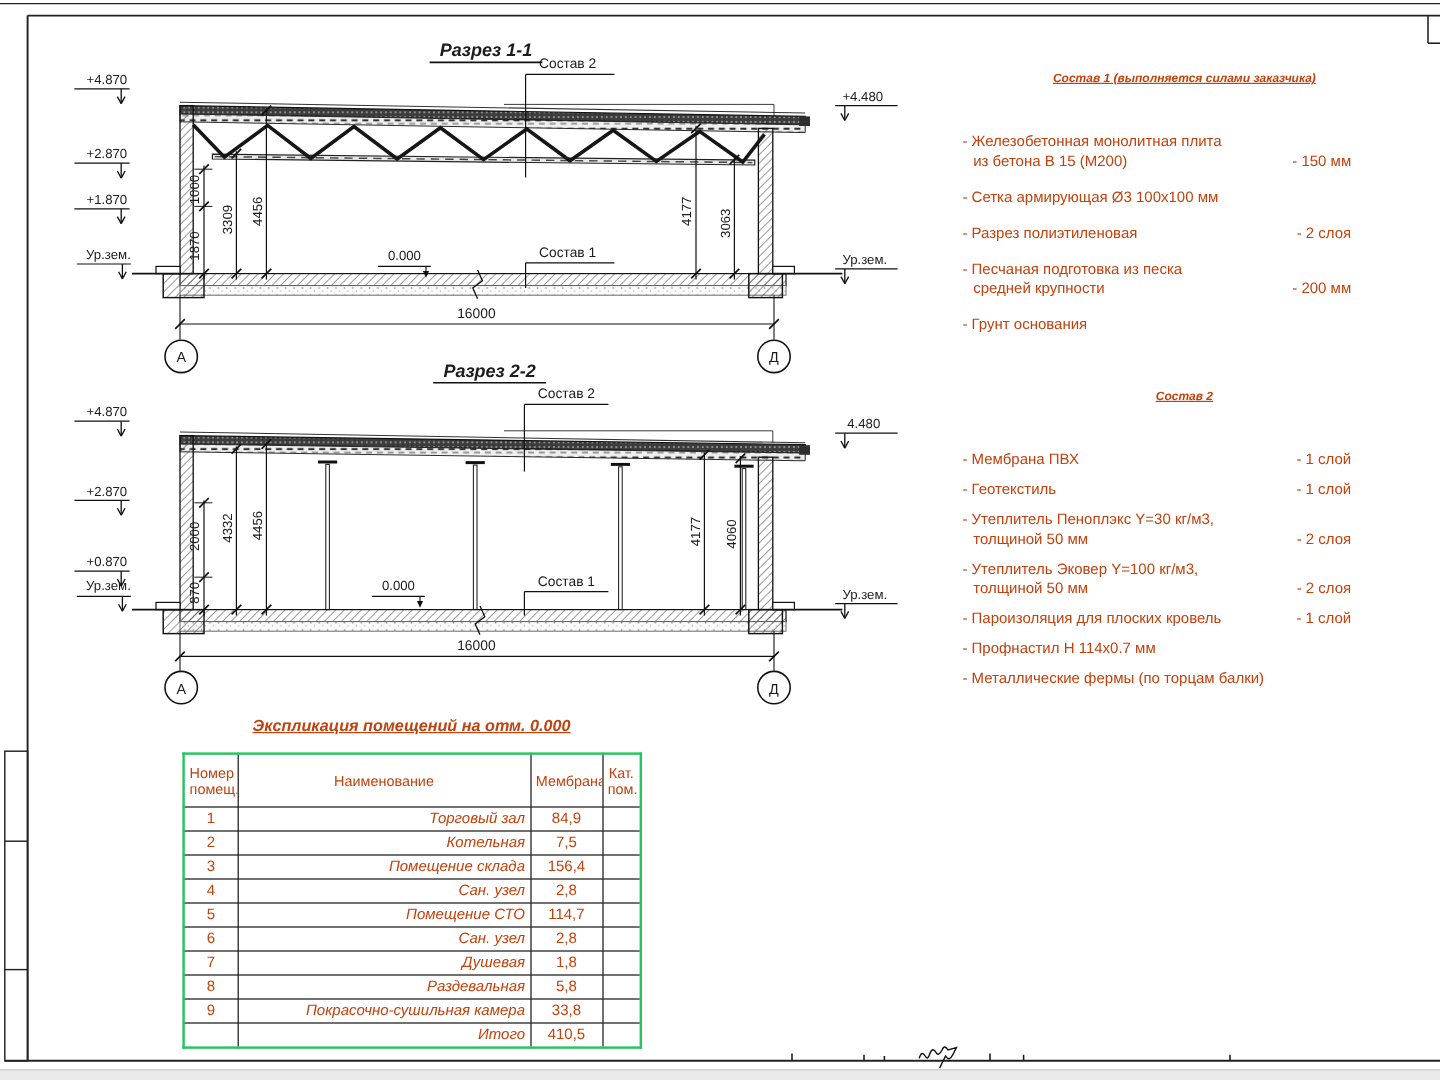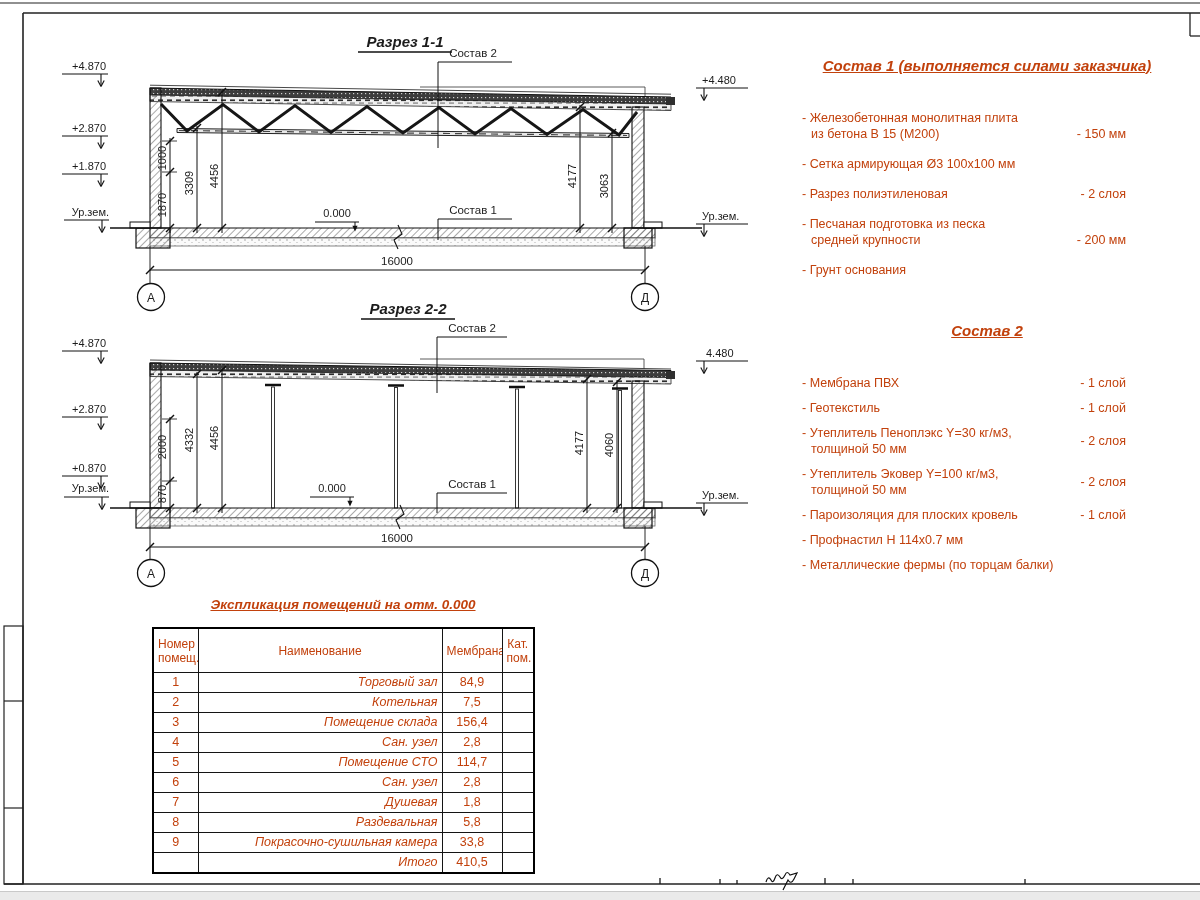--- a/index.html
+++ b/index.html
@@ -3,33 +3,33 @@
 <meta charset="utf-8">
 <style>
   html,body{margin:0;padding:0;background:#fff;}
   .sheet{position:relative;width:1200px;height:900px;background:#fff;overflow:hidden;
          font-family:"Liberation Sans",sans-serif;color:#c2410c;padding-left:16px;}
   .abs{position:absolute;}
   svg text{font-family:"Liberation Sans",sans-serif;fill:#1c1c1c;}
   .drw-title{font-size:15px;font-weight:bold;font-style:italic;}
   
   .panel{position:absolute;left:802px;width:370px;font-size:12.5px;line-height:16px;}
-  .panel-title{text-align:center;font-size:15px;font-weight:bold;font-style:italic;
+  .panel-title{text-align:center;font-size:10px;font-weight:bold;font-style:italic;
                text-decoration:underline;margin-bottom:36px;white-space:nowrap;}
   .item{display:flex;align-items:flex-end;padding-right:46px;gap:24px;}
   .p1 .item{margin-bottom:14px;}
-  .p2 .item{margin-bottom:9px;align-items:center;}
+  .p2 .item{margin-bottom:9px;}
   .item-text{flex:1;}
   .item-text .l2{padding-left:9px;}
   .item-value{white-space:nowrap;padding-left:8px;}
   
   .tbl-title{position:absolute;left:178px;top:597px;width:330px;text-align:center;
              font-size:13.5px;font-weight:bold;font-style:italic;text-decoration:underline;white-space:nowrap;}
   table.schedule{position:absolute;left:152px;top:627px;border-collapse:collapse;
-                 border:2px solid #000000;table-layout:fixed;width:381px;font-size:12.5px;}
+                 border:2px solid #22c55e;table-layout:fixed;width:381px;font-size:12.5px;}
   table.schedule th,table.schedule td{border:1px solid #141414;padding:0 4px;overflow:hidden;}
   table.schedule th{height:43px;font-weight:normal;font-size:12px;text-align:center;line-height:14px;}
   table.schedule td{height:19px;line-height:19px;}
   td.c-num{text-align:center;}
   td.c-name{text-align:right;padding-left:8px;font-style:italic;}
   td.c-area{text-align:center;margin-left:22px;}
   .bottom-strip{position:absolute;left:0;top:891px;width:1200px;height:9px;
                 background:#eaeaea;border-top:1px solid #c9c9c9;}
 </style>
 </head>

